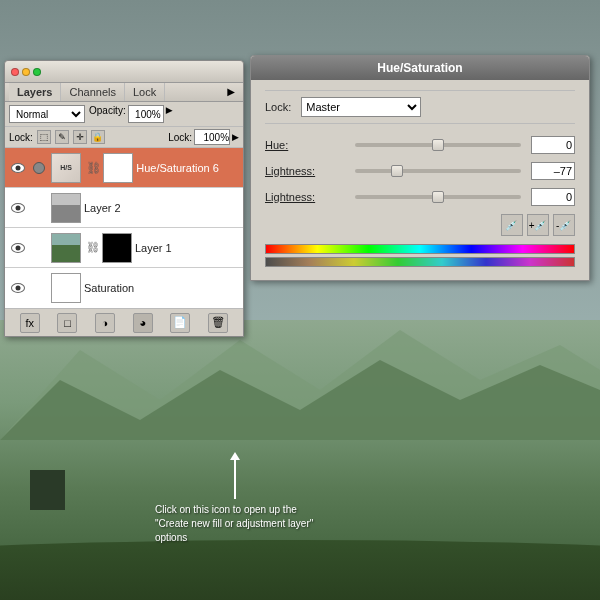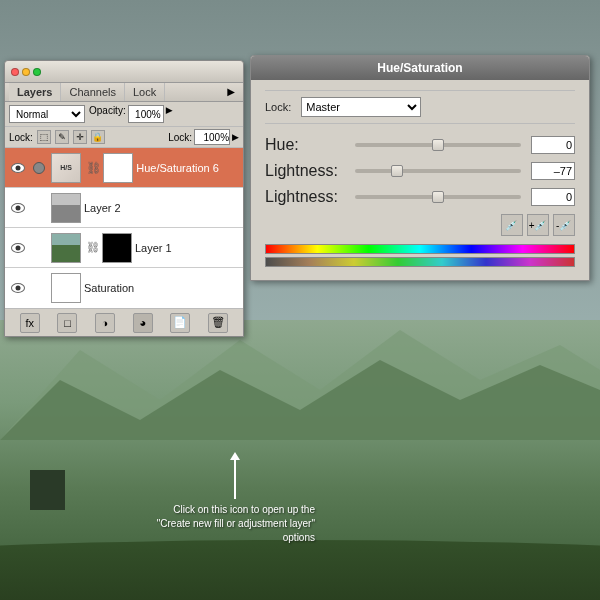--- a/index.html
+++ b/index.html
@@ -339,22 +339,23 @@
       padding: 10px 14px;
     }
     .dialog-row {
       display: flex;
       align-items: center;
       margin-bottom: 8px;
       gap: 6px;
     }
     .dialog-label {
       width: 80px;
-      font-size: 16px;
+      font-size: 11px;
       color: #222;
+      text-decoration: underline;
     }
     .edit-row {
       display: flex;
       align-items: center;
       margin-bottom: 12px;
       gap: 6px;
       padding: 6px 0 6px 0;
       border-top: 1px solid #bbb;
       border-bottom: 1px solid #bbb;
     }
@@ -441,21 +442,21 @@
       bottom: 60px;
       left: 140px;
       z-index: 20;
       display: flex;
       flex-direction: column;
       align-items: center;
     }
     .annotation-text {
       font-size: 10px;
       color: white;
-      text-align: right;
+      text-align: left;
       max-width: 160px;
       line-height: 1.4;
       text-shadow: 1px 1px 2px rgba(0,0,0,0.6);
     }
   </style>
 </head>
 <body>
 
 <div class="bg-sky"></div>
 <div class="bg-landscape"></div>

